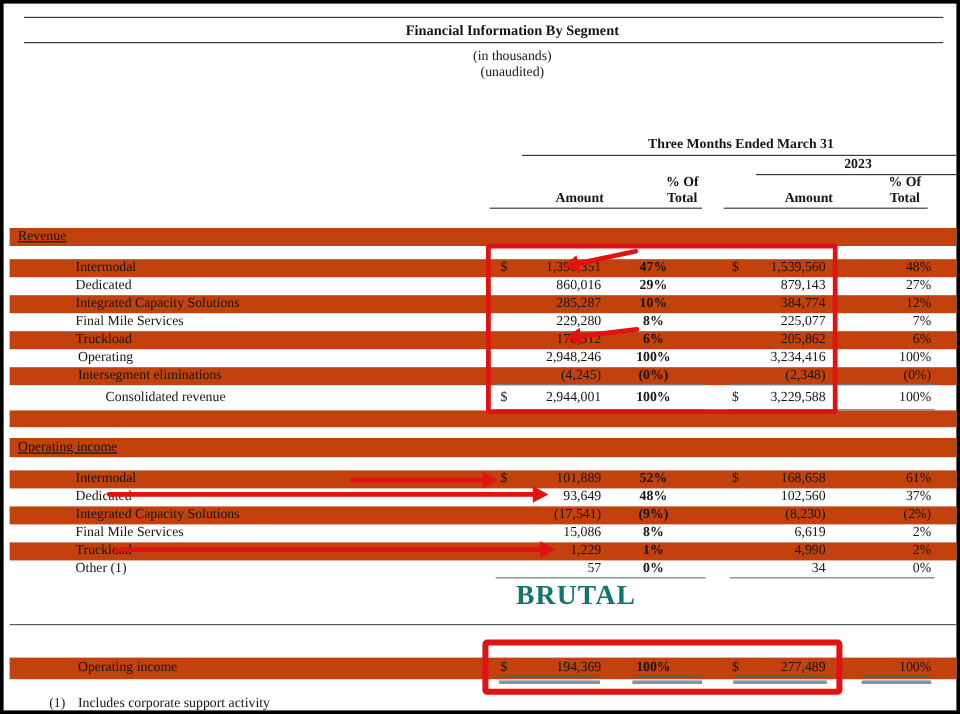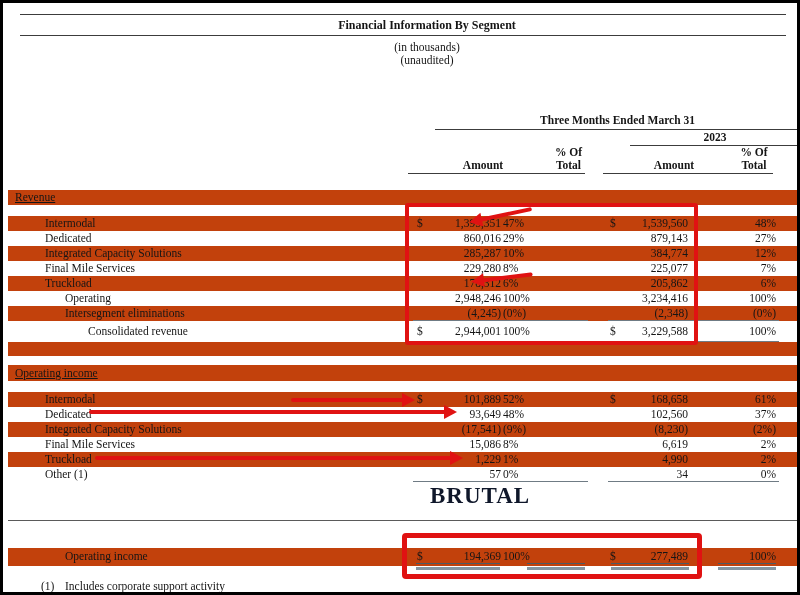--- a/index.html
+++ b/index.html
@@ -21,45 +21,45 @@
   .r.b { background:#c2410c; }
   .r.h { height:15px; }
   .r.h .lab { padding-left:7px; text-decoration:underline; }
   .r.blank11 { height:11px; }
   .r.blank14 { height:14px; }
   .r.blank9 { height:9px; }
   .r.oph { height:16px; line-height:16px; }
   .r.consol { height:21px; line-height:20px; }
   .r.total { height:18px; line-height:17px; }
   .c { box-sizing:border-box; }
-  .lab { flex:1 1 auto; padding-left:37px; white-space:nowrap; overflow:hidden; }
+  .lab { flex:1 1 auto; padding-left:55px; white-space:nowrap; overflow:hidden; }
   .ind2 { padding-left:57px; }
   .ind3 { padding-left:80px; }
   .m  { width:90px; display:flex; justify-content:space-between; padding:0 2px 0 4px; }
-  .p  { width:85px; text-align:left; padding-right:2px; }
+  .p  { width:85px; text-align:center; padding-right:2px;font-weight:bold; }
   .gp { width:20px; }
   .m2 { width:84px; display:flex; justify-content:space-between; padding:0 4px 0 2px; }
   .p2 { width:87px; text-align:right; padding-right:3px; }
   .tl { width:19px; }
   .u  { border-bottom:1.2px solid #6f7b84; }
   
   .total .du { position:relative; }
   .total .du::before { content:""; position:absolute; left:3px; right:3px; bottom:2px; border-bottom:1px solid #4d5a63; }
   .total .du::after  { content:""; position:absolute; left:3px; right:3px; bottom:-4px; height:3.5px; background:#8496a2; }
   .total .p.du::before, .total .p.du::after { left:24px; }
   .total .p2.du::before, .total .p2.du::after { left:26px; }
   .spacer { width:100%; }
   .midline { height:0; border-top:1.6px solid #5a5a5a; }
   .footnote { height:14px; line-height:14px; padding-left:33px; }
   .footnote .fnum { display:inline-block; width:24px; }
   
   .ann { position:absolute; pointer-events:none; }
   .redbox { border:4px solid #e01212; border-radius:3px; }
   .redbox2 { border:5px solid #e01212; border-radius:4px; }
-  .brutal { color:#0f172a; font-weight:bold; font-size:23px; letter-spacing:1px; font-family:"Liberation Serif",serif; }
+  .brutal { color:#0f766e; font-weight:bold; font-size:23px; letter-spacing:1px; font-family:"Liberation Serif",serif; }
   .arr { position:absolute; height:14px; }
   .arr .shaft { position:absolute; top:5px; height:4px; background:#e01212; border-radius:2px; }
   .arr.l .shaft { left:11px; right:0; }
   .arr.l .head { position:absolute; left:0; top:0; width:0; height:0;
     border-right:13px solid #e01212; border-top:7px solid transparent; border-bottom:7px solid transparent; }
   .arr.rr .shaft { left:0; right:11px; }
   .arr.rr .head { position:absolute; right:0; top:0; width:0; height:0;
     border-left:13px solid #e01212; border-top:7px solid transparent; border-bottom:7px solid transparent; }
 </style>
 </head>

